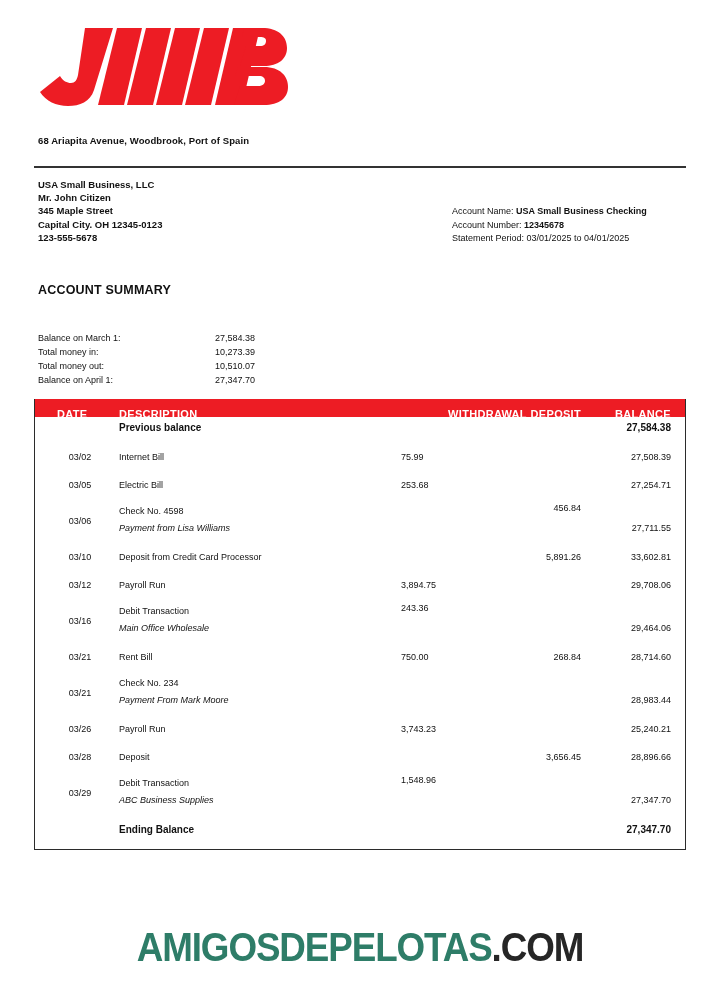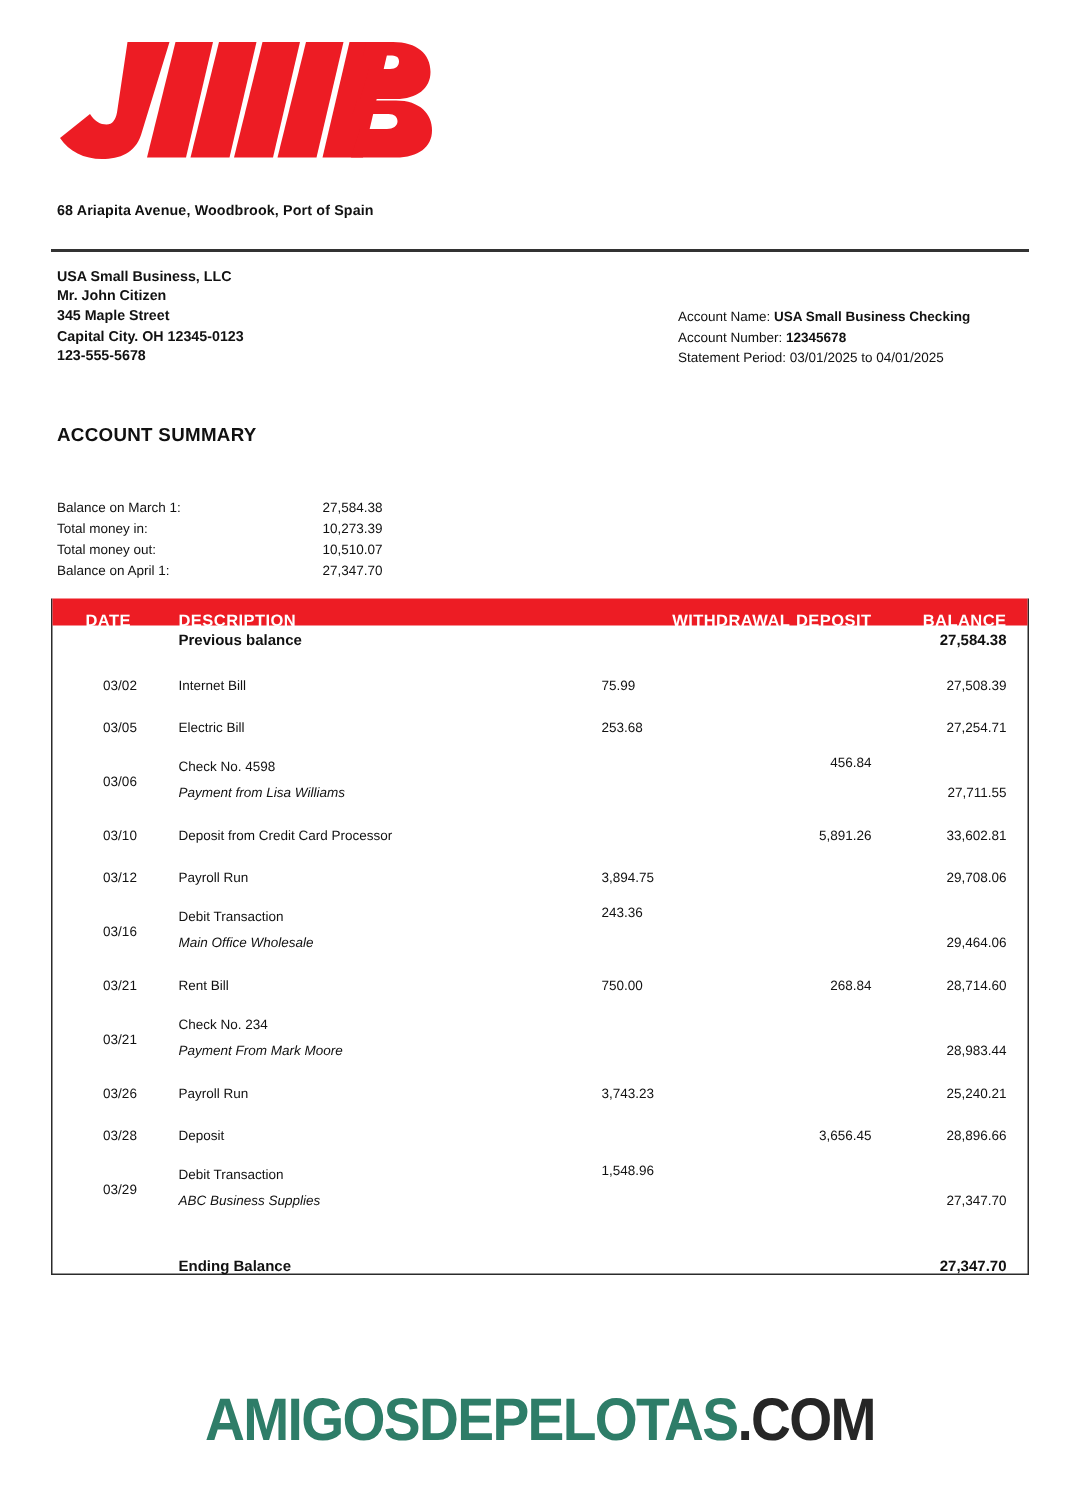--- a/index.html
+++ b/index.html
@@ -169,21 +169,21 @@
   .txn-row.single .c { top: 9px; }
   
   .txn-row.tall .c-date { top: 17px; }
   .txn-row.tall .c-desc { top: 7px; }
   .txn-row.tall .c-desc2 { top: 24px; }
   .txn-row.tall .c-wd  { top: 4px; }
   .txn-row.tall .c-dep { top: 4px; }
   .txn-row.tall .c-bal { top: 24px; }
 
   .txn-row.first .c { top: 5px; }
-  .txn-row.last .c  { top: 9px; margin-top: 15px; }
+  .txn-row.last .c  { top: 9px; }
 
   
   .watermark {
     position: absolute;
     left: 0;
     right: 0;
     top: 925px;
     text-align: center;
     font-size: 40px;
     font-weight: 700;

